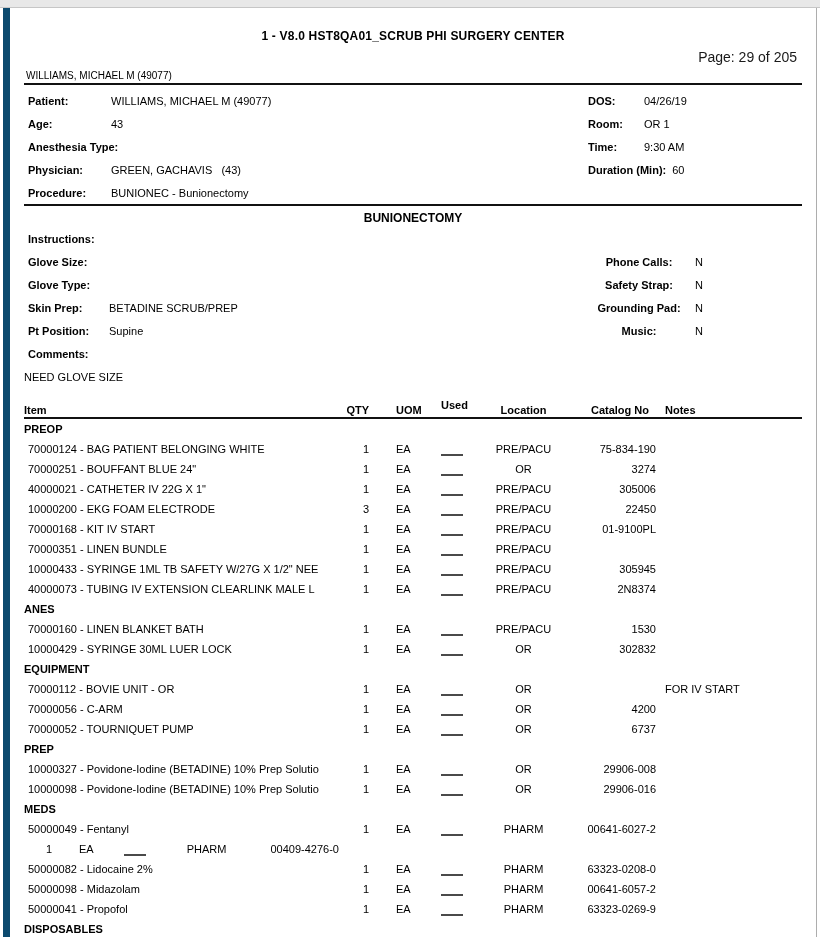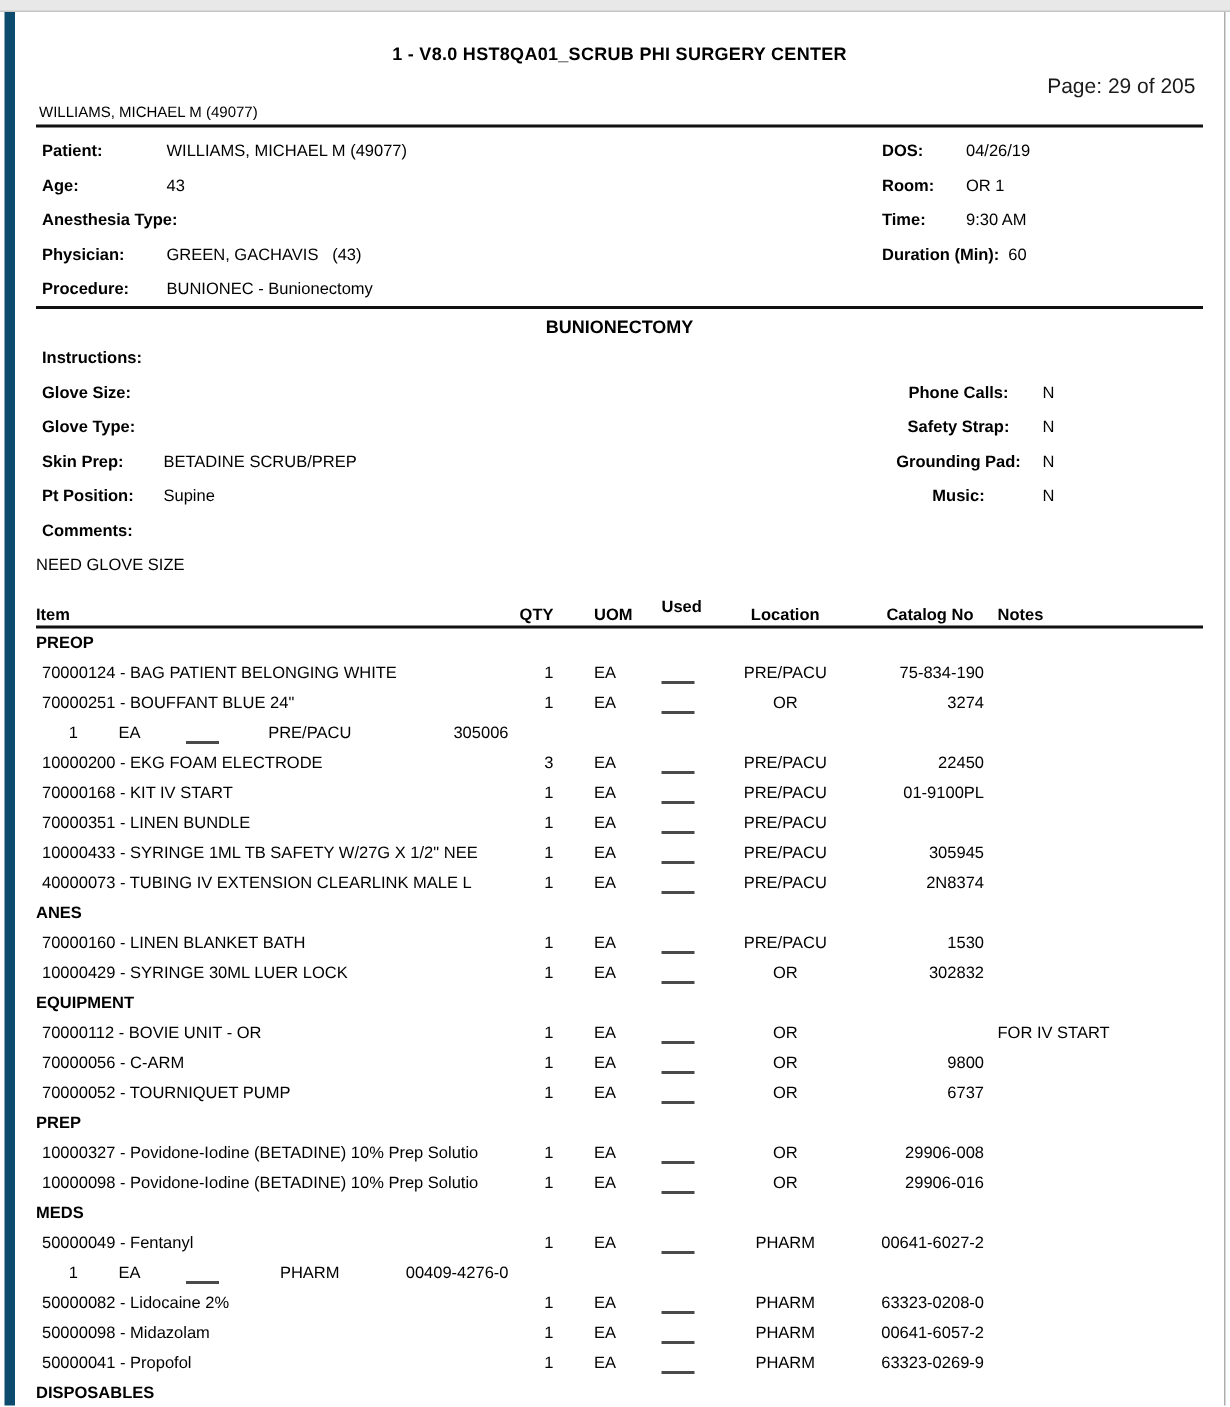--- a/index.html
+++ b/index.html
@@ -131,20 +131,21 @@
         <div class="c-qty">1</div>
         <div class="c-uom">EA</div>
         <div class="c-used">
           <div class="uline"></div>
         </div>
         <div class="c-loc">OR</div>
         <div class="c-cat">3274</div>
         <div class="c-notes"></div>
       </div>
       <div class="trow">
+        <div class="c-item">40000021 - CATHETER IV 22G X 1"</div>
         <div class="c-qty">1</div>
         <div class="c-uom">EA</div>
         <div class="c-used">
           <div class="uline"></div>
         </div>
         <div class="c-loc">PRE/PACU</div>
         <div class="c-cat">305006</div>
         <div class="c-notes"></div>
       </div>
       <div class="trow">
@@ -242,21 +243,21 @@
         <div class="c-notes">FOR IV START</div>
       </div>
       <div class="trow">
         <div class="c-item">70000056 - C-ARM</div>
         <div class="c-qty">1</div>
         <div class="c-uom">EA</div>
         <div class="c-used">
           <div class="uline"></div>
         </div>
         <div class="c-loc">OR</div>
-        <div class="c-cat">9800</div>
+        <div class="c-cat">4200</div>
         <div class="c-notes"></div>
       </div>
       <div class="trow">
         <div class="c-item">70000052 - TOURNIQUET PUMP</div>
         <div class="c-qty">1</div>
         <div class="c-uom">EA</div>
         <div class="c-used">
           <div class="uline"></div>
         </div>
         <div class="c-loc">OR</div>

